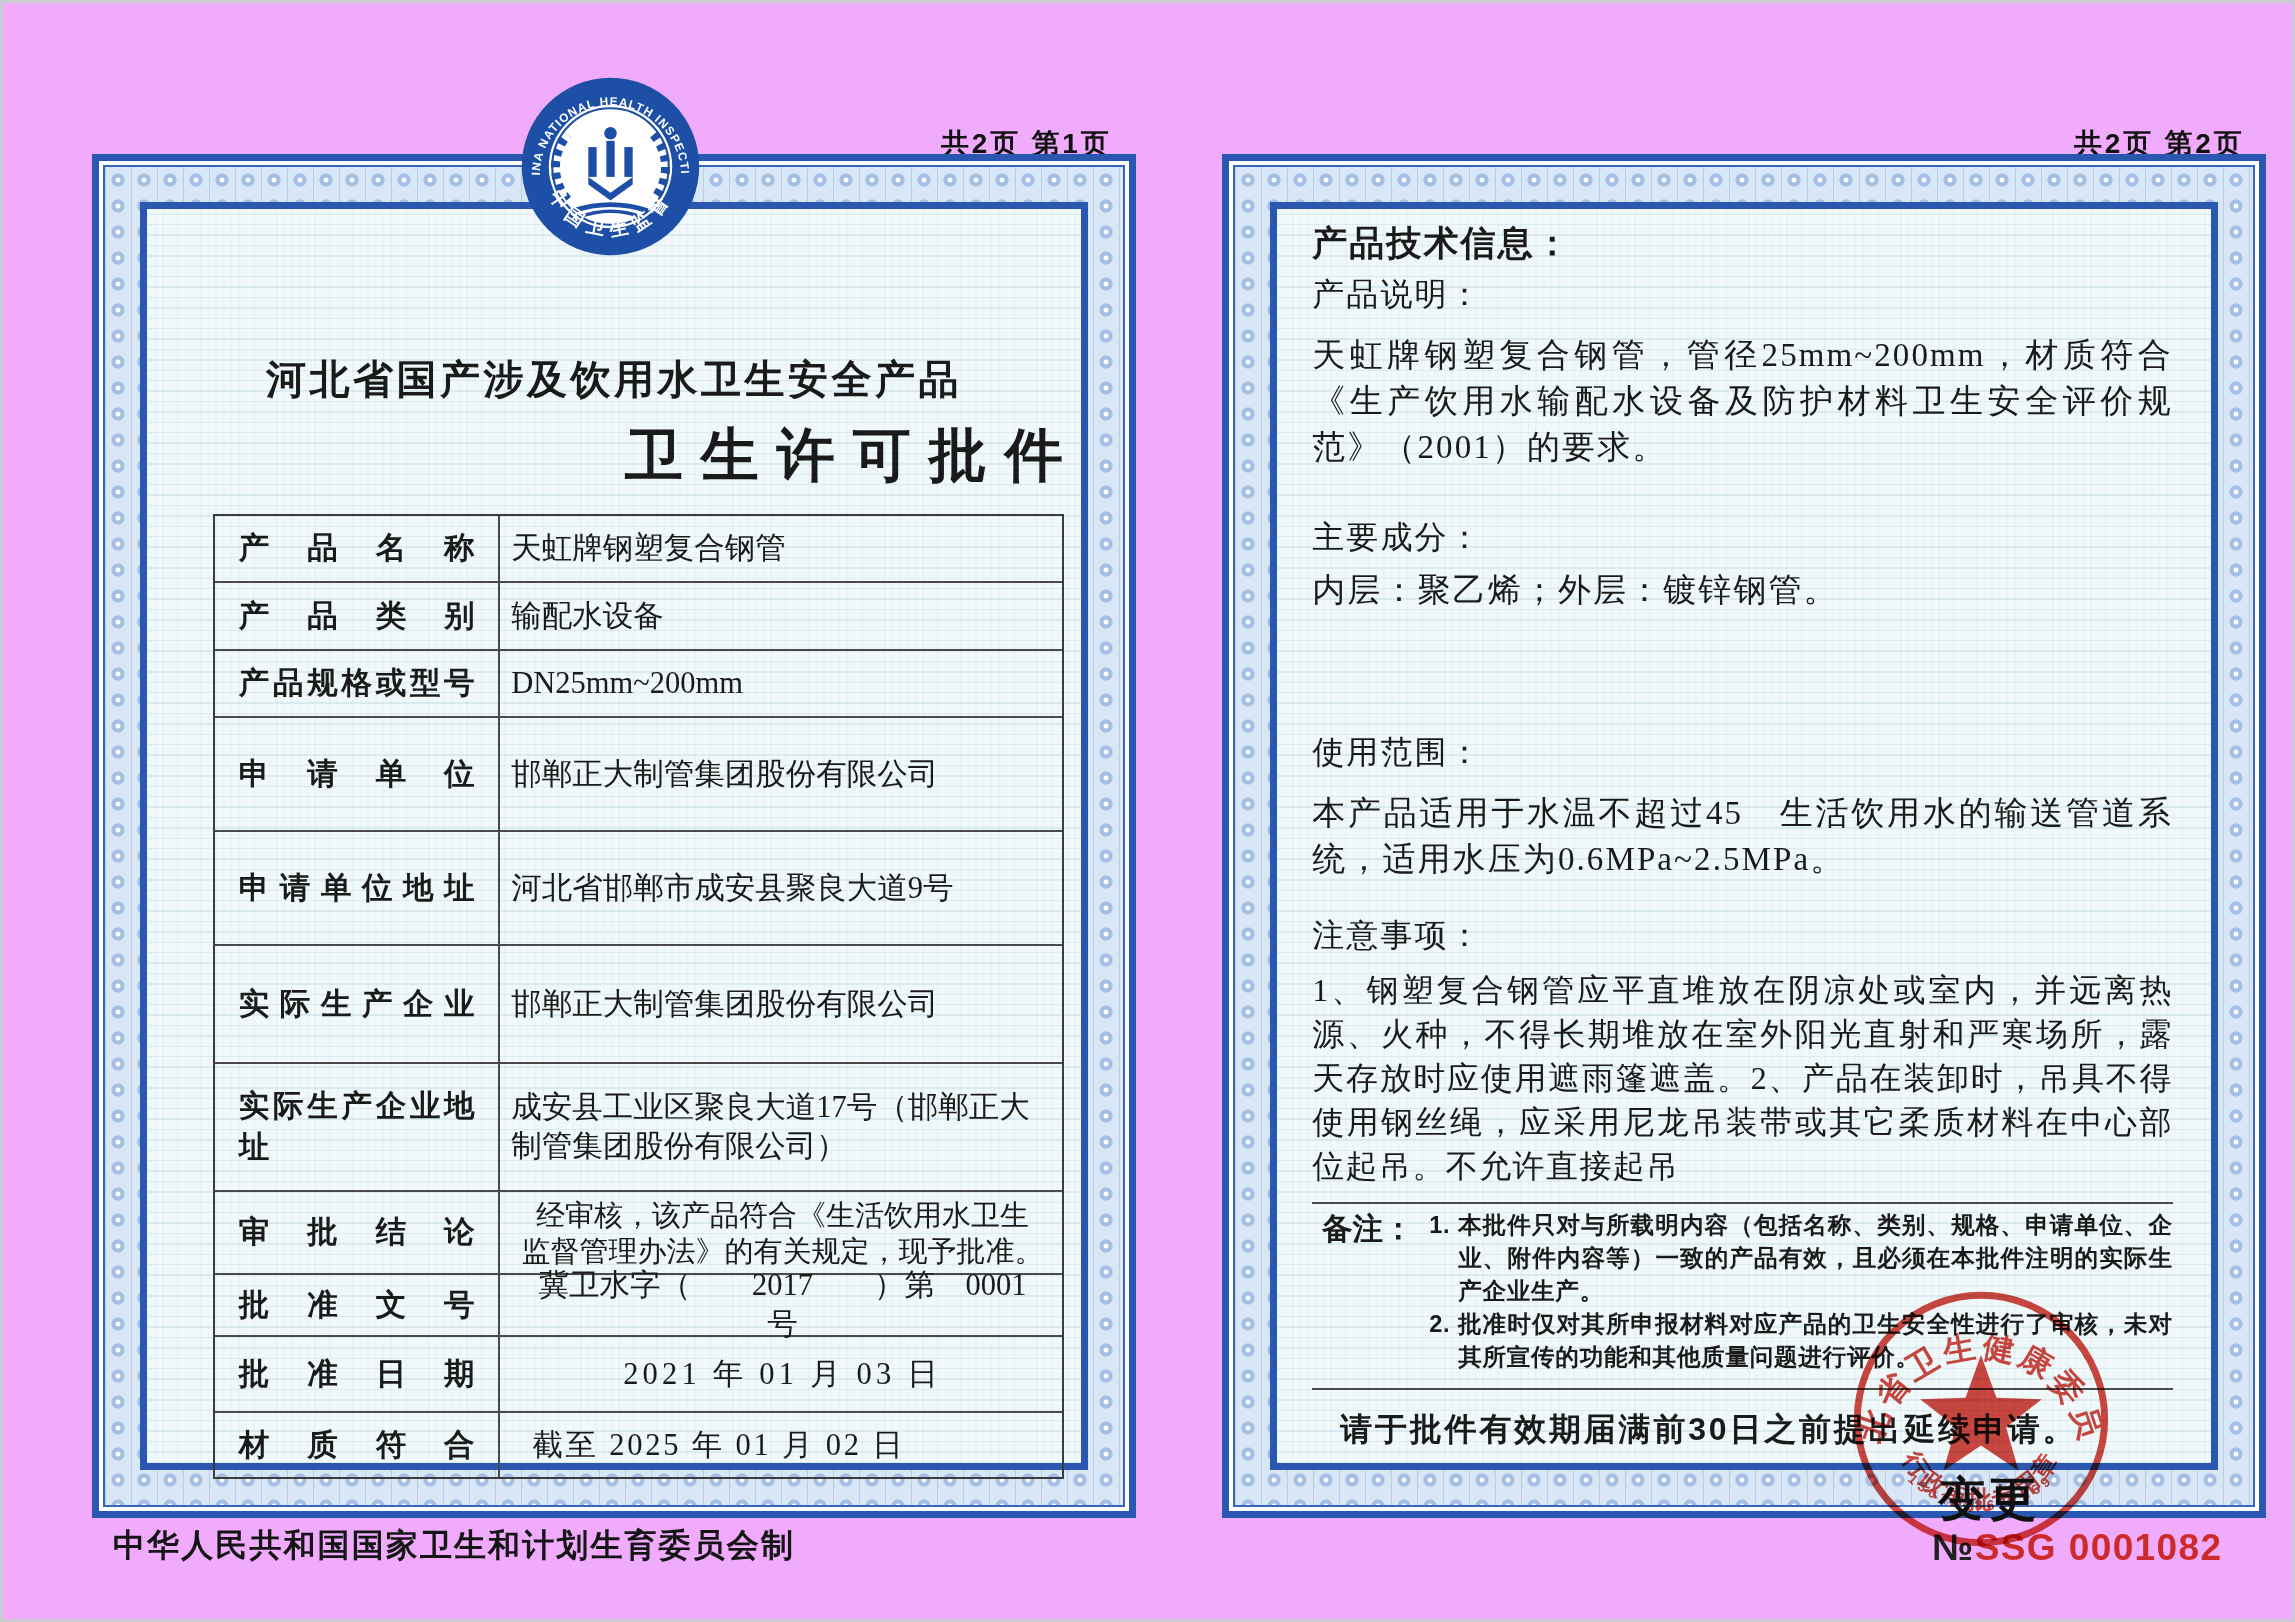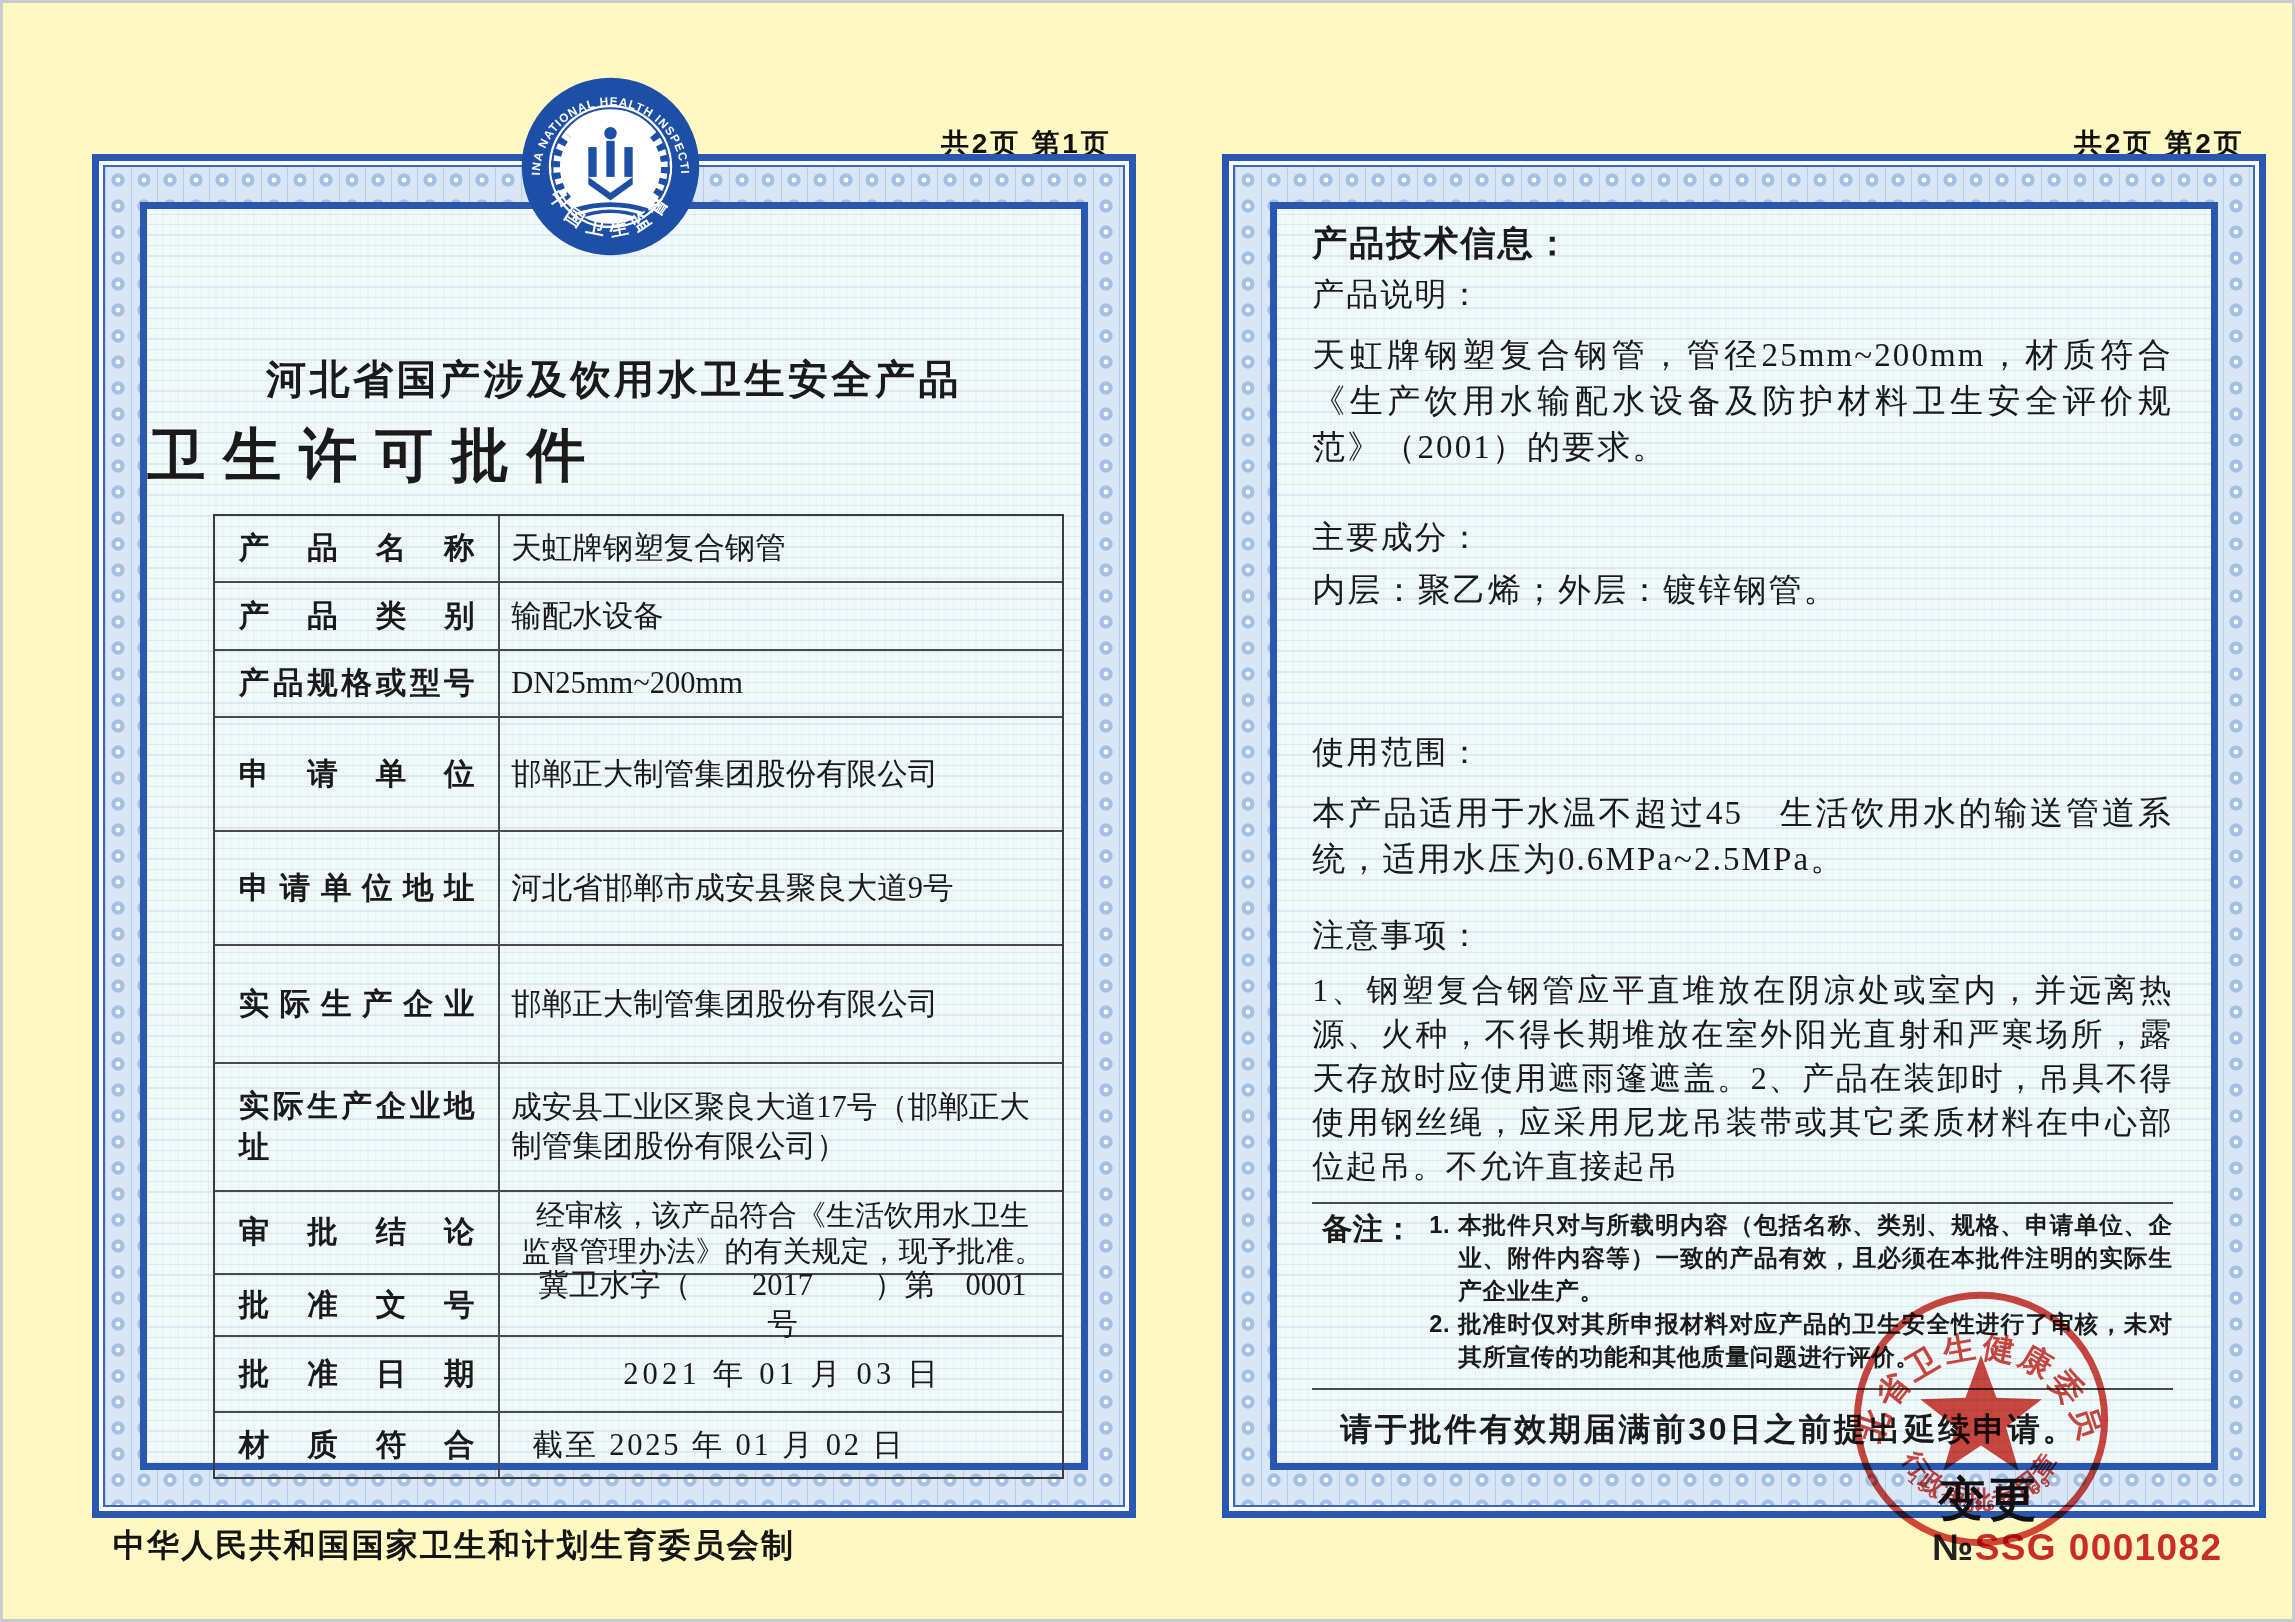--- a/index.html
+++ b/index.html
@@ -1,18 +1,18 @@
 <!DOCTYPE html>
 <html style="font-size:11px"><head>
 <meta charset="utf-8">
 <style>
   html,body{margin:0;padding:0;background:#ffffff;}
   #canvas{
     position:relative;width:2295px;height:1622px;overflow:hidden;
-    background:#fef9c3;box-sizing:border-box;border:3.5px solid #c9cdd1;
+    background:#f0abfc;box-sizing:border-box;border:3.5px solid #c9cdd1;
     font-family:"Liberation Serif", serif;color:#1a1a1a;
   }
   
   .page{position:absolute;top:151px;width:1044px;height:1364px;box-sizing:border-box;
     background:#ffffff;border:7px solid #2a57b0;padding:4.2px;}
   .page-band{box-sizing:border-box;height:100%;border:2.1px solid #3a66b8;padding:35px;
     background-color:#d9e6f6;
     background-image:
       radial-gradient(circle 7px at 50% 50%, rgba(255,255,255,.95) 2.1px, #a3bfe4 2.8px 6.2px, rgba(163,191,228,0) 7px),
       repeating-linear-gradient(90deg, rgba(122,157,210,.35) 0 1.4px, rgba(122,157,210,0) 1.4px 26px);
@@ -25,21 +25,21 @@
   .content{position:relative;height:100%;box-sizing:border-box;}
   #page-left{left:89px;}
   #page-right{left:1219px;}
 
   .page-indicator{position:absolute;top:122px;font-family:"Liberation Sans",sans-serif;
     font-weight:bold;font-size:28px;letter-spacing:2.8px;color:#111;}
   #pi-1{left:938px;} #pi-2{left:2071px;}
 
   
   .title1{margin-top:143px;text-align:center;font-weight:bold;font-size:40px;letter-spacing:3.5px;}
-  .title2{margin-top:9.7px;text-align:left;font-weight:bold;font-size:58px;letter-spacing:18px;}
+  .title2{margin-top:9.7px;text-align:right;font-weight:bold;font-size:58px;letter-spacing:18px;}
   .cert-table{margin:19.4px 0 0 66px;width:851px;border:2.8px solid #3c3c3c;box-sizing:border-box;
     background:transparent;}
   .t-row{display:flex;box-sizing:border-box;border-top:2.1px solid #4a4a4a;}
   .t-row:first-child{border-top:none;}
   .t-label{width:285px;box-sizing:border-box;border-right:2.1px solid #4a4a4a;
     display:flex;align-items:center;padding:0 23.6px;}
   .t-label span{display:inline-block;width:100%;font-family:"Liberation Sans",sans-serif;
     font-weight:bold;font-size:30.5px;text-align:justify;text-align-last:justify;}
   .t-value{flex:1;display:flex;align-items:center;padding:2.8px 8.3px 2.8px 11px;
     font-size:30.5px;line-height:39px;white-space:pre-line;}

